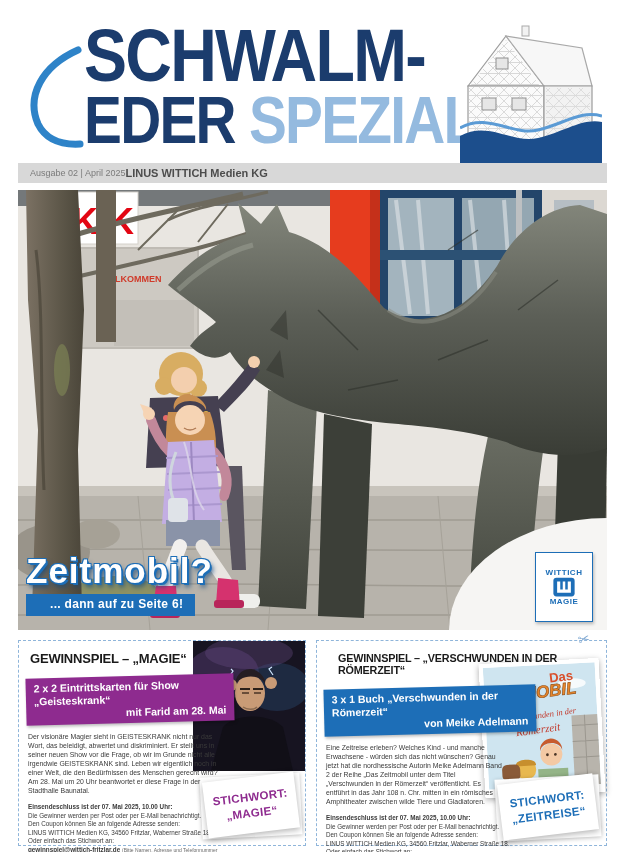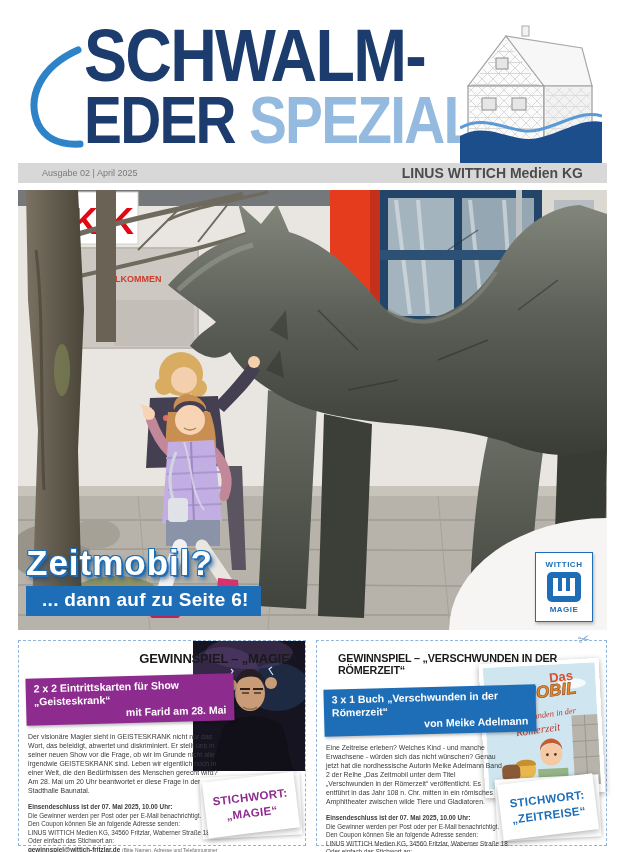--- a/index.html
+++ b/index.html
@@ -12,45 +12,45 @@
   .masthead-title{position:absolute;left:84px;top:18px;line-height:1;white-space:nowrap;}
   .title-line{display:block;transform:scaleX(.86);transform-origin:left top;
               font-weight:bold;letter-spacing:-2px;}
   .t1{font-size:75px;color:#1b3c6d;}
   .t2{font-size:66px;color:#1b3c6d;margin-top:-6px;}
   .t2 .light{color:#94badf;}
   .house-illustration{position:absolute;left:460px;top:24px;}
 
   
   .meta-bar{position:absolute;left:18px;top:163px;width:589px;height:20px;background:#d8d8d8;
-            display:flex;align-items:center;justify-content:space-between;padding:0 24px;}
+            display:flex;align-items:center;padding:0 12px;}
   .meta-issue{font-size:9px;color:#7b7b7b;}
-  .meta-publisher{font-size:14px;font-weight:bold;color:#4c4c4c;}
+  .meta-publisher{font-size:11px;font-weight:bold;color:#4c4c4c;}
 
   
   .photo{position:absolute;left:18px;top:190px;width:589px;height:440px;overflow:hidden;background:#ddd8d2;}
   .teaser{position:absolute;left:8px;bottom:14px;z-index:5;}
   .teaser-title{font-size:35px;font-weight:bold;color:#ffffff;letter-spacing:1px;
      text-shadow:-1px -1px 0 #1d6eb7,1px -1px 0 #1d6eb7,-1px 1px 0 #1d6eb7,
                   2px 2px 0 #1d6eb7,3px 4px 5px rgba(16,70,125,.85);}
   .teaser-banner{display:inline-block;margin-top:3px;background:#1d6eb7;color:#fff;
-     font-size:19px;font-weight:bold;padding:3px 12px 5px 16px;letter-spacing:.3px;}
+     font-size:12px;font-weight:bold;padding:3px 12px 5px 24px;letter-spacing:.3px;}
   .logo-disc{position:absolute;right:0;bottom:0;width:158px;height:112px;
      background:#f6f5f3;border-top-left-radius:100% 100%;z-index:4;}
   .wittich-box{position:absolute;right:14px;bottom:8px;width:58px;height:70px;background:#fff;
      border:1.5px solid #1d6eb7;box-shadow:1px 2px 3px rgba(0,0,0,.25);
-     display:flex;flex-direction:column;align-items:center;justify-content:space-between;padding:7px 2px;}
+     display:flex;flex-direction:column;align-items:center;justify-content:space-between;padding:15px 2px;}
   .wittich-word{font-size:8px;font-weight:bold;color:#1d6eb7;letter-spacing:.5px;}
 
   
   .contest{position:absolute;top:640px;height:206px;border:1.6px dashed #8fb5da;background:#fff;padding:8px 9px;}
   .contest-left{left:18px;width:288px;}
   .contest-right{left:316px;width:291px;}
   .contest-heading{font-weight:bold;color:#1a1a1a;letter-spacing:-.2px;position:relative;z-index:3;}
-  .contest-left .contest-heading{font-size:13px;margin:2px 0 10px 2px;text-align:right;}
+  .contest-left .contest-heading{font-size:13px;margin:2px 0 10px 2px;}
   .contest-right .contest-heading{font-size:10.8px;margin:3px 0 11px 12px;}
   .banner{position:relative;z-index:3;color:#fff;font-weight:bold;font-size:10.5px;line-height:1.25;
           padding:4px 8px;transform:rotate(-1.5deg);box-shadow:1px 2px 3px rgba(0,0,0,.25);}
   .contest-left .banner{background:#8e2b8f;width:208px;margin-left:-2px;}
   .contest-right .banner{background:#1d6eb7;width:212px;margin-left:-2px;}
   .banner-line2{text-align:right;}
   .body-text{font-size:6.9px;line-height:1.3;color:#3a3a3a;margin-top:10px;position:relative;z-index:3;}
   .contest-left .body-text{width:192px;}
   .contest-right .body-text{width:178px;}
   .deadline{font-size:6.3px;line-height:1.35;color:#3a3a3a;margin-top:7px;position:relative;z-index:3;width:200px;}

